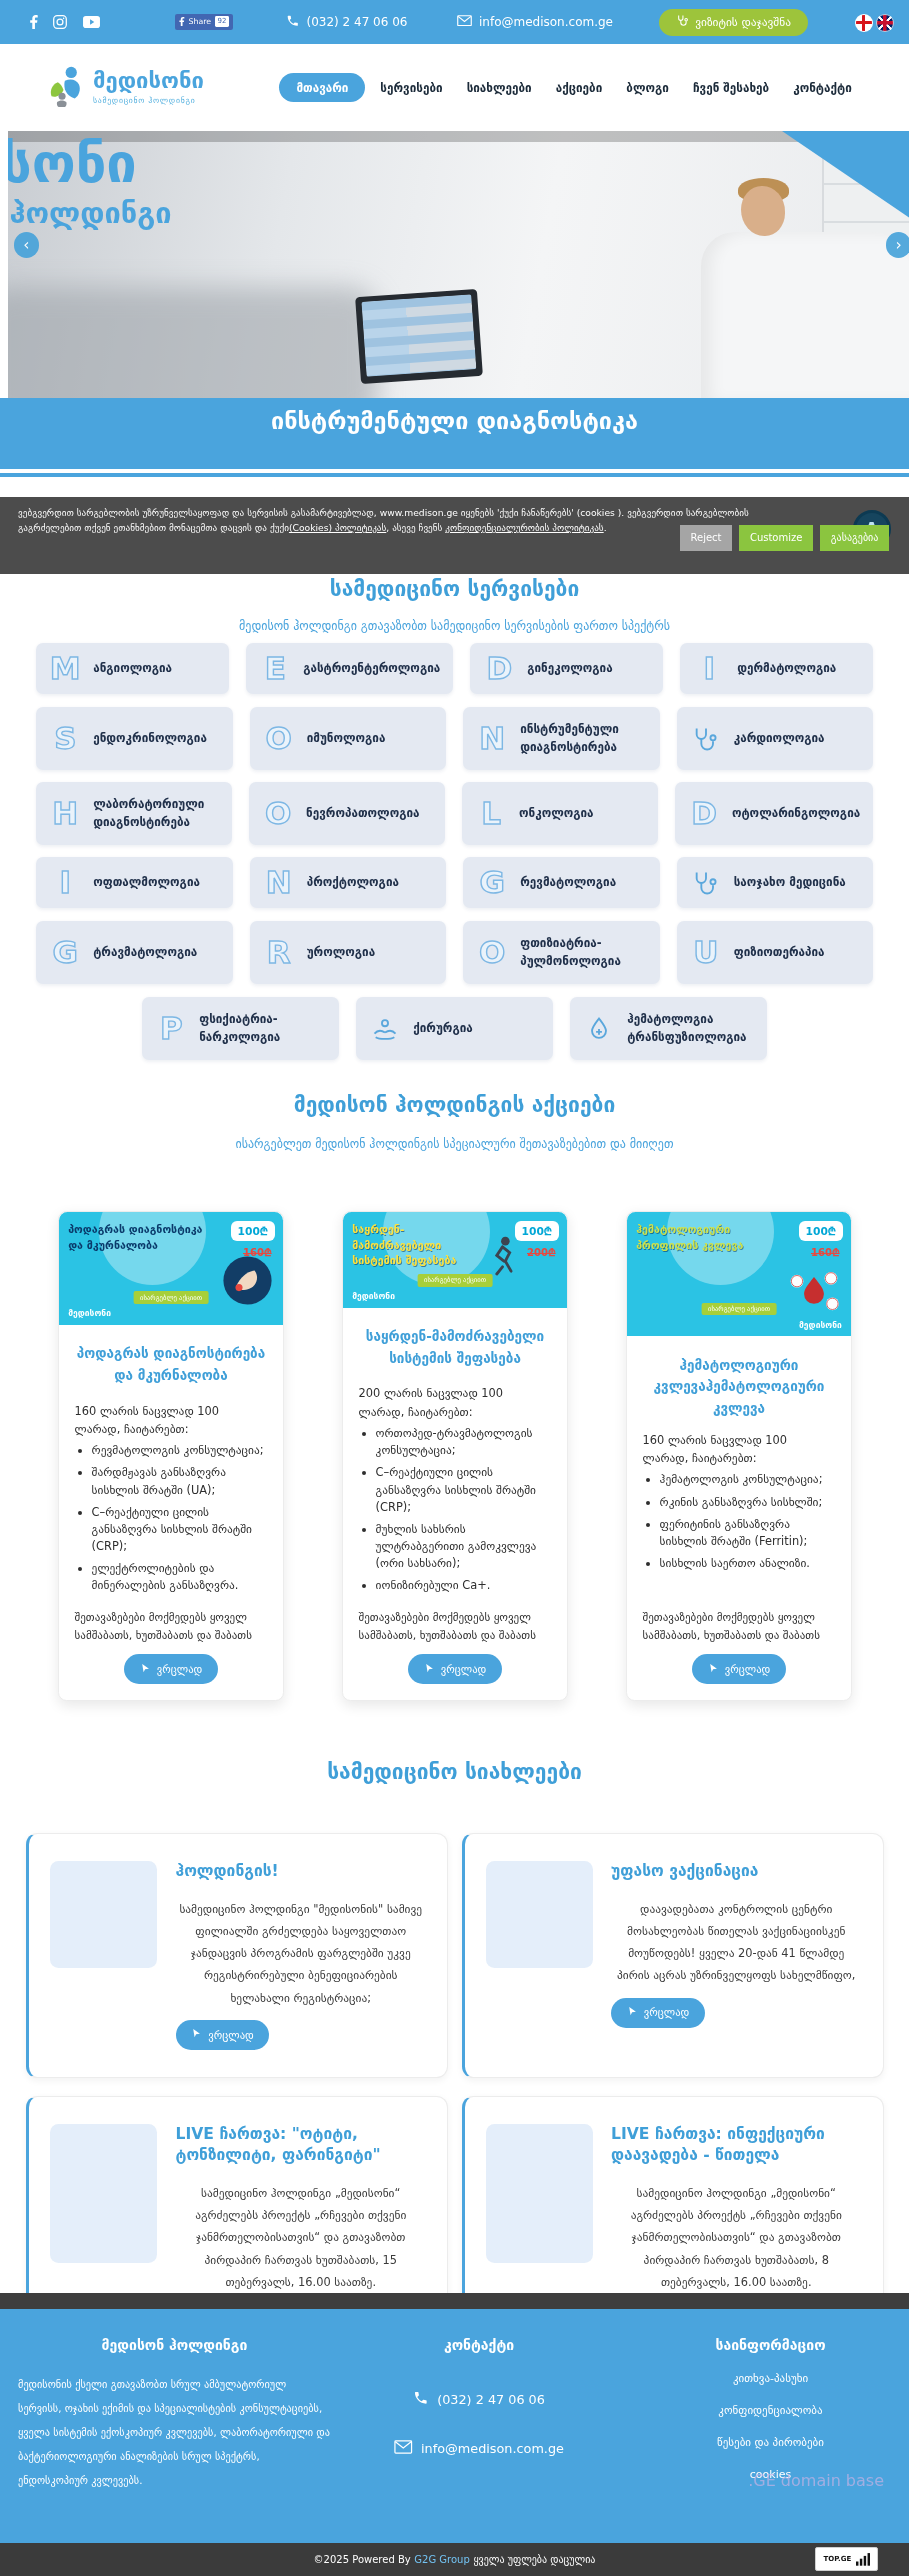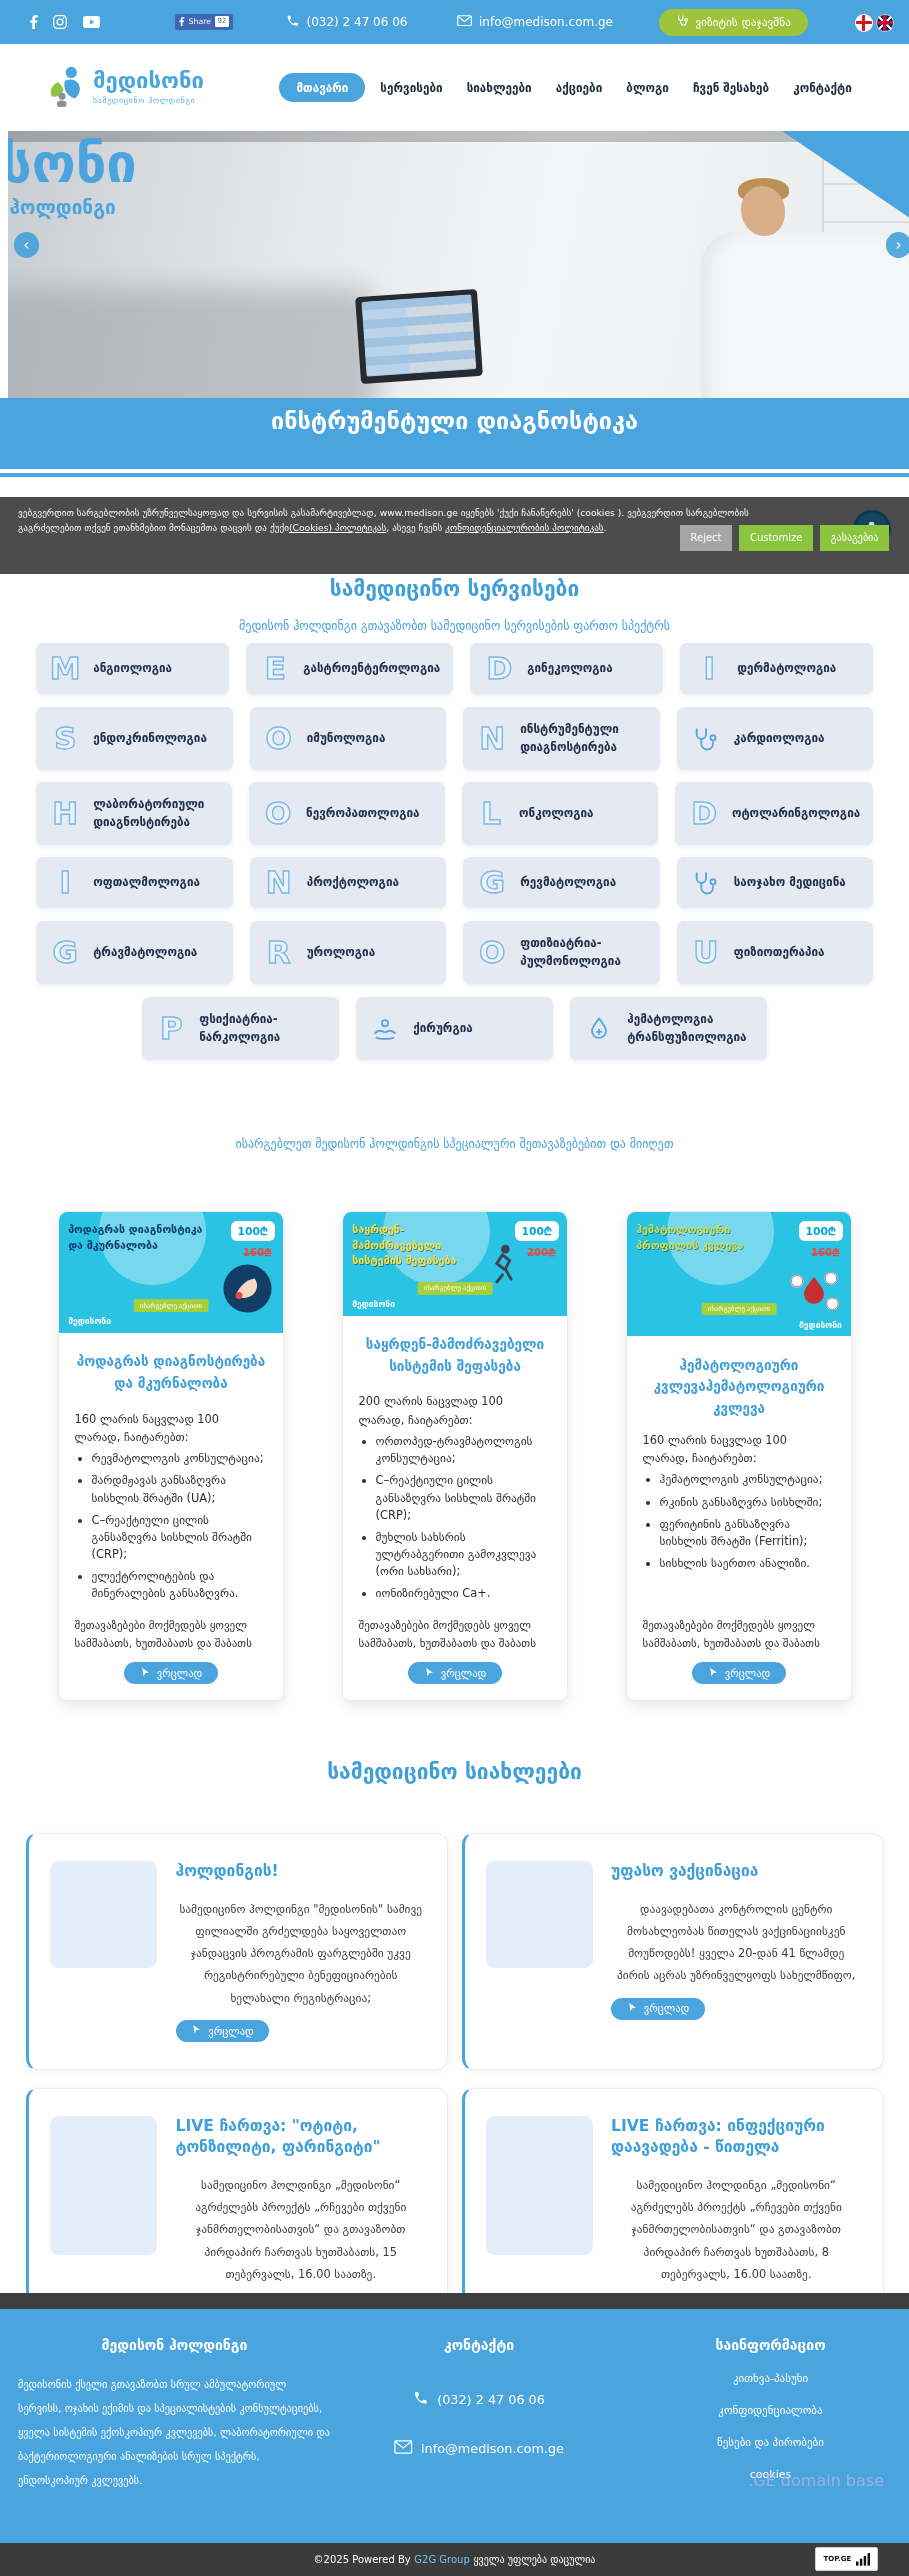--- a/index.html
+++ b/index.html
@@ -49,21 +49,21 @@
         background-image:linear-gradient(#9fc3e0 8.5px,transparent 8.5px),linear-gradient(90deg,#b9d4ea 40%,transparent 40%);
         background-size:100% 18.5px,100% 100%;}
   .hero-person-head{position:absolute;left:733px;top:55px;width:44px;height:50px;background:#d9af8a;border-radius:48% 52% 46% 54%;}
   .hero-person-hair{position:absolute;left:730px;top:47px;width:51px;height:24px;background:#bd9055;border-radius:50% 50% 40% 40%;}
   .hero-person-body{position:absolute;left:693px;top:101px;width:213px;height:171px;background:#f5f6f7;border-radius:34px 43px 0 0;box-shadow:inset 10px 0 15.6px rgba(0,0,0,.06);}
   .hero-machine{position:absolute;left:814px;top:14px;width:95px;height:234px;background:#eef0f1;border-left:2.8px solid #d8dbde;
         background-image:linear-gradient(#d9dde0 2.1px,transparent 2.1px);background-size:100% 38px;}
   .hero-corner{position:absolute;right:0;top:0;width:135px;height:92px;background:#4aa4dd;
         clip-path:polygon(100% 0,0 0,100% 100%);}
   .hero-wm1{position:absolute;left:-7px;top:5.7px;font-size:54px;font-weight:800;color:#4aa4dd;line-height:1;}
-  .hero-wm2{position:absolute;left:1.4px;top:65px;font-size:19px;font-weight:700;color:#4aa4dd;}
+  .hero-wm2{position:absolute;left:1.4px;top:65px;font-size:29px;font-weight:700;color:#4aa4dd;}
   .hero-arrow{position:absolute;top:101px;width:25.6px;height:25.6px;border-radius:50%;background:#45a2da;color:#fff;
         display:flex;align-items:center;justify-content:center;font-size:15.6px;cursor:pointer;opacity:.9;}
   .hero-arrow.left{left:5.7px;} .hero-arrow.right{right:5.7px;}
   .hero-band{position:absolute;left:0;top:398px;width:909px;height:71px;background:#4aa4dd;text-align:center;color:#fff;}
   .hero-title{font-size:23.4px;font-weight:800;padding-top:8.5px;}
   .hero-sub{font-size:13.5px;margin-top:7px;color:rgba(255,255,255,.96);}
   .hero-line{position:absolute;left:0;top:473px;width:909px;height:3.6px;background:#4aa4dd;}
 
   
   .cookiebar{position:absolute;left:0;top:497px;width:909px;height:77px;background:rgba(70,70,70,.97);z-index:30;color:#fff;}
@@ -109,21 +109,21 @@
   .banner-logo{position:absolute;left:9.2px;bottom:6.4px;color:#fff;font-weight:700;font-size:8.5px;display:flex;align-items:center;gap:2.8px;}
   .promo-card:nth-child(3) .banner-logo{left:auto;right:9.2px;}
   .banner-art{position:absolute;right:10px;bottom:18.5px;}
   .promo-card:nth-child(2) .banner-art{right:43px;bottom:24px;}
   .promo-body{flex:1;display:flex;flex-direction:column;padding:18.5px 15.6px 15.6px;}
   .promo-title{text-align:center;color:#3f9fd8;font-size:13.5px;font-weight:700;line-height:1.6;min-height:47px;}
   .promo-intro{margin-top:11.4px;font-size:11.4px;color:#2e2e2e;line-height:1.6;}
   .promo-list{margin:4.3px 0 0 17px;padding:0;font-size:11.4px;color:#2e2e2e;line-height:1.5;}
   .promo-list li{margin-bottom:5px;}
   .promo-note{margin-top:auto;padding-top:10px;font-size:11px;color:#2e2e2e;line-height:1.6;}
-  .more-btn{align-self:center;margin-top:10px;background:#4aa4dd;color:#fff;border-radius:15.6px;height:22px;
+  .more-btn{align-self:center;margin-top:10px;background:#4aa4dd;color:#fff;border-radius:15.6px;height:30px;
         display:inline-flex;align-items:center;gap:6.4px;padding:0 15.6px;font-size:10.7px;cursor:pointer;}
 
   
   .news-grid{position:absolute;left:26px;top:1833px;width:857px;display:grid;
         grid-template-columns:422px 422px;gap:18px 13.5px;}
   .news-card{background:#fff;border:0.7px solid #ececec;border-left:3.6px solid #4aa4dd;border-radius:11.4px;
         box-shadow:0 2.1px 7px rgba(0,0,0,.05);padding:27px 21px;display:flex;gap:18.5px;}
   .news-card.r1{min-height:213px;} .news-card.r2{min-height:238px;}
   .news-img{width:107px;flex:0 0 107px;height:107px;background:#e4eefa;border-radius:8.5px;}
   .news-card.r2 .news-img{height:139px;}
@@ -391,20 +391,21 @@
         <span class="svc-ico">
           <svg width="28" height="28" viewBox="0 0 24 24" fill="none" stroke="#5aa7dc" stroke-width="1.6">
             <path d="M12 3c3.2 4.2 6 7.6 6 10.6a6 6 0 1 1-12 0C6 10.6 8.8 7.2 12 3z"></path>
             <path d="M9.5 14.5h5M12 12v5"></path>
           </svg>
         </span>
         <span class="svc-label">ჰემატოლოგია ტრანსფუზიოლოგია</span>
       </div>
   </div>
 
+  <div class="sec-head" style="top:1093px;">მედისონ ჰოლდინგის აქციები</div>
   <div class="sec-sub" style="top:1137px;">ისარგებლეთ მედისონ ჰოლდინგის სპეციალური შეთავაზებებით და მიიღეთ</div>
 
   <div class="promo-row">
 
     <div class="promo-card">
       <div class="promo-banner">
         <div class="blob"></div>
         <div class="banner-title">პოდაგრას დიაგნოსტიკა და მკურნალობა</div>
         <div class="price-chip">100₾</div>
         <div class="price-old">160₾</div>

